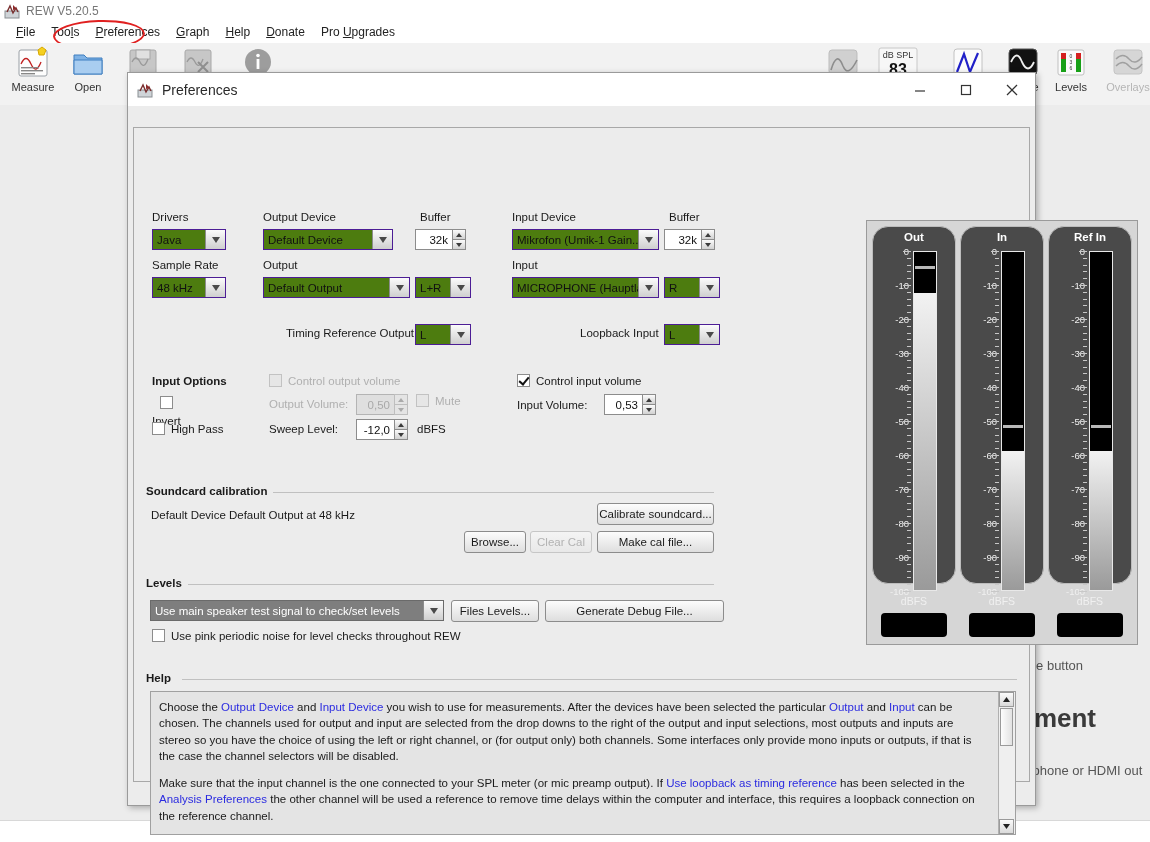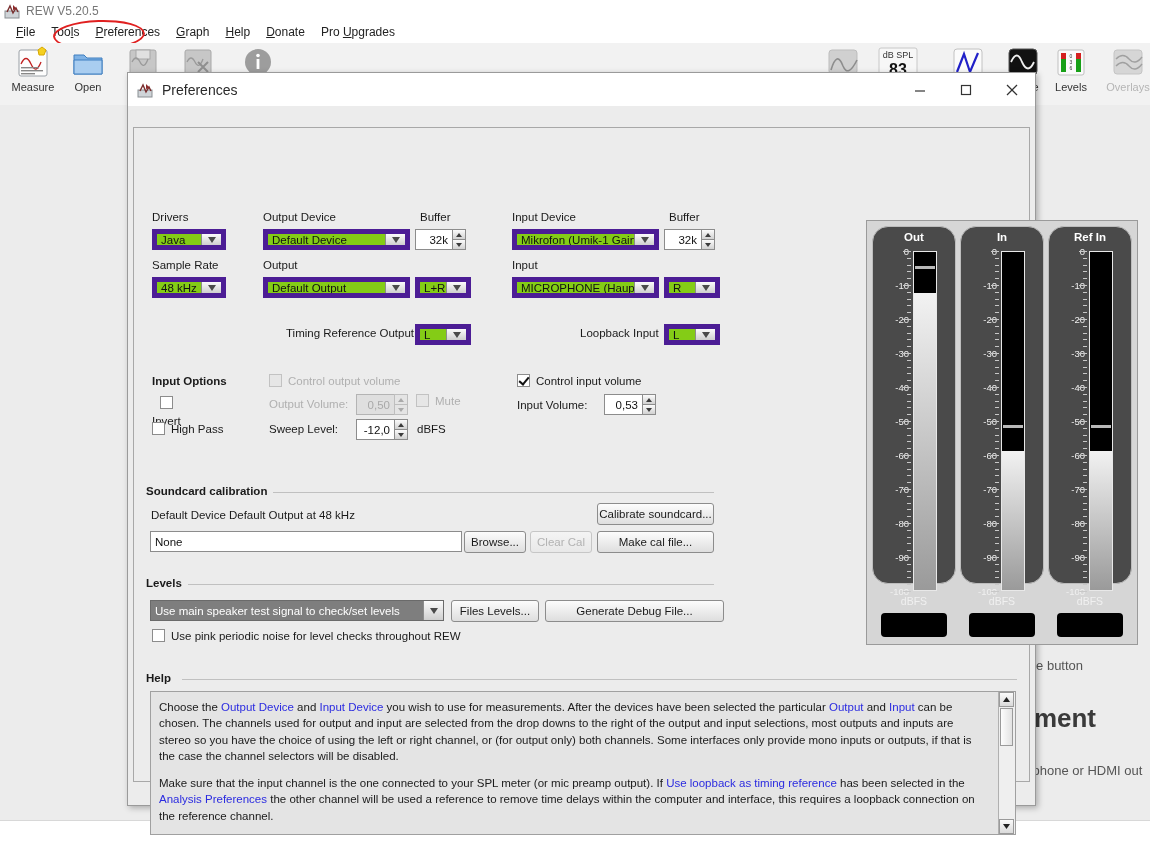--- a/index.html
+++ b/index.html
@@ -119,21 +119,21 @@
     box-sizing: border-box;
   }
 
   .lbl { position: absolute; font-size: 11.5px; color: #1a1a1a; }
   .lbl.dim { color: #b0b0b0; }
   .lbl.bold { font-weight: bold; }
 
   
   .combo {
     position: absolute; height: 21px; box-sizing: border-box;
-    background: #84cc16; border: 5px solid #4c1d95;
+    background: #4d7c0f; border: 1px solid #4c1d95;
     display: flex; align-items: stretch;
   }
   .combo .ctext {
     flex: 1; display: flex; align-items: center; padding-left: 4px;
     font-size: 11.5px; color: #111; overflow: hidden; white-space: nowrap;
   }
   .combo .carrow {
     width: 19px; border-left: 1px solid #8c8c8c;
     background: linear-gradient(#fbfbfb, #cfcfcf);
     display: flex; align-items: center; justify-content: center;
@@ -485,21 +485,21 @@
 
       <div class="lbl" style="left:18px; top:131px;">Sample Rate</div>
       <div class="combo" style="left:18px; top:149px; width:74px;">
         <div class="ctext">48 kHz</div>
         <div class="carrow">
             <i class="tri-down"></i>
           </div>
       </div>
 
       <div class="lbl" style="left:129px; top:83px;">Output Device</div>
-      <div class="combo" style="left:129px; top:101px; width:147px;">
+      <div class="combo" style="left:129px; top:101px; width:130px;">
         <div class="ctext">Default Device</div>
         <div class="carrow">
             <i class="tri-down"></i>
           </div>
       </div>
       <div class="lbl" style="left:286px; top:83px;">Buffer</div>
       <div class="spin" style="left:281px; top:101px; width:51px;">
         <div class="sfield">32k</div>
         <div class="sbtns">
           <div class="sbtn">
@@ -634,21 +634,20 @@
           <div class="sbtn">
               <i class="tri-dn-s"></i>
             </div>
         </div>
       </div>
 
       <div class="grp-title" style="left:12px; top:357px;">Soundcard calibration</div>
       <div class="grp-line" style="left:124px; top:364px; width:456px;"></div>
 
       <div class="lbl" style="left:17px; top:381px;">Default Device Default Output at 48 kHz</div>
-      <div class="tinput" style="left:16px; top:403px; width:312px;">None</div>
       <div class="btn" style="left:330px; top:403px; width:62px;">Browse...</div>
       <div class="btn disabled" style="left:396px; top:403px; width:62px;">Clear Cal</div>
       <div class="btn" style="left:463px; top:375px; width:117px;">Calibrate soundcard...</div>
       <div class="btn" style="left:463px; top:403px; width:117px;">Make cal file...</div>
 
       <div class="grp-title" style="left:12px; top:449px;">Levels</div>
       <div class="grp-line" style="left:54px; top:456px; width:526px;"></div>
 
       <div class="combo sel" style="left:16px; top:472px; width:294px;">
         <div class="ctext">Use main speaker test signal to check/set levels</div>

